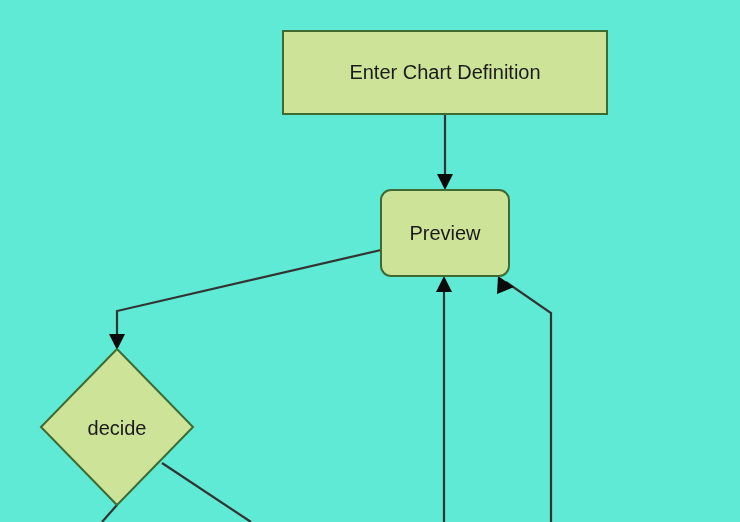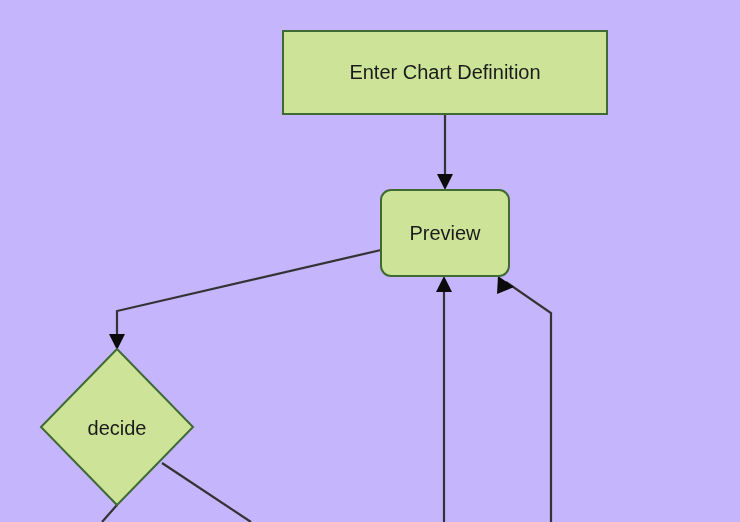--- a/index.html
+++ b/index.html
@@ -10,21 +10,21 @@
   body {
     width: 740px;
     height: 522px;
     overflow: hidden;
     font-family: "Liberation Sans", sans-serif;
   }
   #diagram-root {
     position: relative;
     width: 740px;
     height: 522px;
-    background: #c4b5fd;
+    background: #5eead4;
   }
   svg.flowchart {
     display: block;
     width: 740px;
     height: 522px;
   }
   .node-shape {
     fill: #cde498;
     stroke: #3f6b33;
     stroke-width: 2px;

